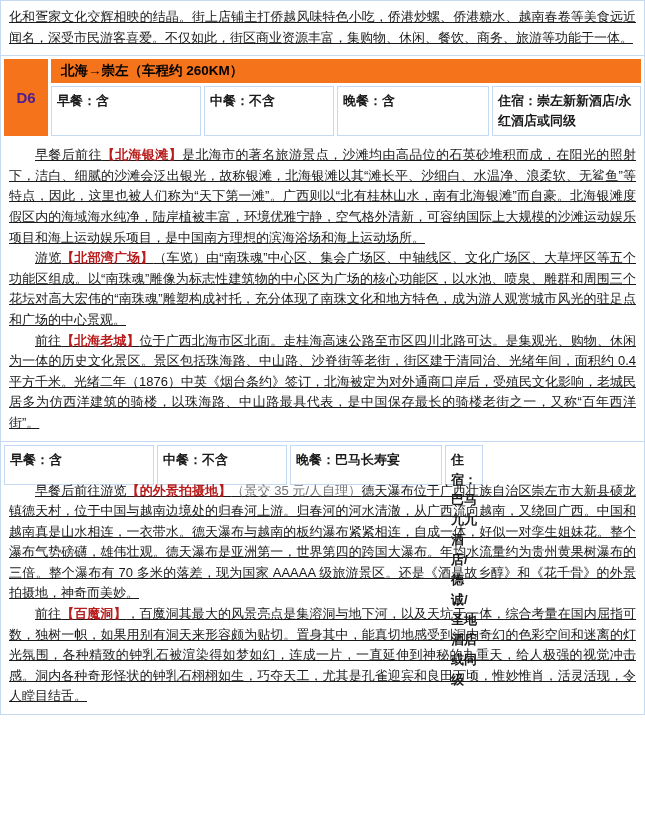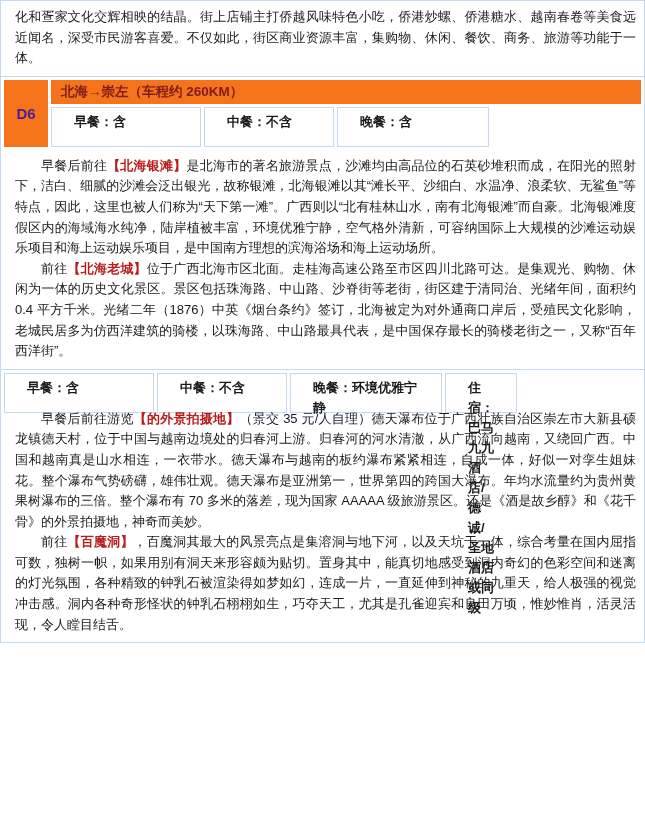--- a/index.html
+++ b/index.html
@@ -7,71 +7,72 @@
   .page{
     width:645px;
     box-sizing:border-box;
     border:1px solid #c5daf1;
     border-bottom:none;
     background:#ffffff;
     color:#1a1a1a;
   }
   
   .para-block{
-    padding:6px 8px 7px 14px;
+    padding:6px 8px 7px 8px;
     border-bottom:1px solid #c5daf1;
+    text-decoration:underline;
   }
   .para{
     margin:0;
     font-size:13px;
     line-height:20.6px;
     text-align:justify;
     color:#1a1a1a;
   }
   .para.indent{ text-indent:2em; }
   .hl{ color:#b91c1c; font-weight:bold; }
-  .note{ color:#0f172a; }
+  .note{ color:#737373; }
   
   .day-block{
     display:grid;
     grid-template-columns:44px 1fr;
     gap:3px;
     padding:3px;
     background:#ffffff;
   }
   .day-label{
     background:#f5731a;
     color:#4c1d95;
     font-weight:bold;
     font-size:15px;
     display:flex;
     align-items:center;
     justify-content:center;
   }
   .day-body{ display:grid; grid-template-rows:24px 1fr; gap:3px; }
   .route-bar{
     background:#f5731a;
-    color:#7f1d1d;
+    color:#000000;
     font-weight:bold;
     font-size:13.5px;
     display:flex;
     align-items:center;
     padding-left:10px;
   }
   .meal-row{
     display:grid;
     grid-template-columns:150px 130px 152px 1fr;
     gap:3px;
   }
   .cell{
     border:1px solid #c5daf1;
     font-size:13px;
     font-weight:bold;
     line-height:20px;
-    padding:4px 22px;
+    padding:4px 5px;
     min-height:40px;
     box-sizing:border-box;
     background:#ffffff;
   }
 </style>
 </head>
 <body>
 
 <div class="page">
 
@@ -80,35 +81,37 @@
   </section>
 
   <section class="day-block">
     <div class="day-label">D6</div>
     <div class="day-body">
       <div class="route-bar">北海→崇左（车程约 260KM）</div>
       <div class="meal-row">
         <div class="cell">早餐：含</div>
         <div class="cell">中餐：不含</div>
         <div class="cell">晚餐：含</div>
+        <div class="cell">住宿：崇左新新酒店/永红酒店或同级</div>
       </div>
     </div>
   </section>
 
   <section class="para-block">
     <p class="para indent"><span>早餐后前往</span><span class="hl">【北海银滩】</span><span>是北海市的著名旅游景点，沙滩均由高品位的石英砂堆积而成，在阳光的照射下，洁白、细腻的沙滩会泛出银光，故称银滩，北海银滩以其“滩长平、沙细白、水温净、浪柔软、无鲨鱼”等特点，因此，这里也被人们称为“天下第一滩”。广西则以“北有桂林山水，南有北海银滩”而自豪。北海银滩度假区内的海域海水纯净，陆岸植被丰富，环境优雅宁静，空气格外清新，可容纳国际上大规模的沙滩运动娱乐项目和海上运动娱乐项目，是中国南方理想的滨海浴场和海上运动场所。</span></p>
+    <p class="para indent"><span>游览</span><span class="hl">【北部湾广场】</span><span>（车览）由“南珠魂”中心区、集会广场区、中轴线区、文化广场区、大草坪区等五个功能区组成。以“南珠魂”雕像为标志性建筑物的中心区为广场的核心功能区，以水池、喷泉、雕群和周围三个花坛对高大宏伟的“南珠魂”雕塑构成衬托，充分体现了南珠文化和地方特色，成为游人观赏城市风光的驻足点和广场的中心景观。</span></p>
     <p class="para indent"><span>前往</span><span class="hl">【北海老城】</span><span>位于广西北海市区北面。走桂海高速公路至市区四川北路可达。是集观光、购物、休闲为一体的历史文化景区。景区包括珠海路、中山路、沙脊街等老街，街区建于清同治、光绪年间，面积约 0.4 平方千米。光绪二年（1876）中英《烟台条约》签订，北海被定为对外通商口岸后，受殖民文化影响，老城民居多为仿西洋建筑的骑楼，以珠海路、中山路最具代表，是中国保存最长的骑楼老街之一，又称“百年西洋街”。</span></p>
   </section>
 
   <section class="day-block">
     <div class="day-body">
       <div class="meal-row">
         <div class="cell">早餐：含</div>
         <div class="cell">中餐：不含</div>
-        <div class="cell">晚餐：环境优雅宁静</div>
+        <div class="cell">晚餐：巴马长寿宴</div>
         <div class="cell">住宿：巴马九九酒店/德诚/圣地酒店或同级</div>
       </div>
     </div>
   </section>
 
   <section class="para-block">
     <p class="para indent"><span>早餐后前往游览</span><span class="hl">【的外景拍摄地】</span><span class="note">（景交 35 元/人自理）</span><span>德天瀑布位于广西壮族自治区崇左市大新县硕龙镇德天村，位于中国与越南边境处的归春河上游。归春河的河水清澈，从广西流向越南，又绕回广西。中国和越南真是山水相连，一衣带水。德天瀑布与越南的板约瀑布紧紧相连，自成一体，好似一对孪生姐妹花。整个瀑布气势磅礴，雄伟壮观。德天瀑布是亚洲第一，世界第四的跨国大瀑布。年均水流量约为贵州黄果树瀑布的三倍。整个瀑布有 70 多米的落差，现为国家 AAAAA 级旅游景区。还是《酒是故乡醇》和《花千骨》的外景拍摄地，神奇而美妙。</span></p>
     <p class="para indent"><span>前往</span><span class="hl">【百魔洞】</span><span>，百魔洞其最大的风景亮点是集溶洞与地下河，以及天坑于一体，综合考量在国内屈指可数，独树一帜，如果用别有洞天来形容颇为贴切。置身其中，能真切地感受到洞内奇幻的色彩空间和迷离的灯光氛围，各种精致的钟乳石被渲染得如梦如幻，连成一片，一直延伸到神秘的九重天，给人极强的视觉冲击感。洞内各种奇形怪状的钟乳石栩栩如生，巧夺天工，尤其是孔雀迎宾和良田万顷，惟妙惟肖，活灵活现，令人瞠目结舌。</span></p>
   </section>
 

